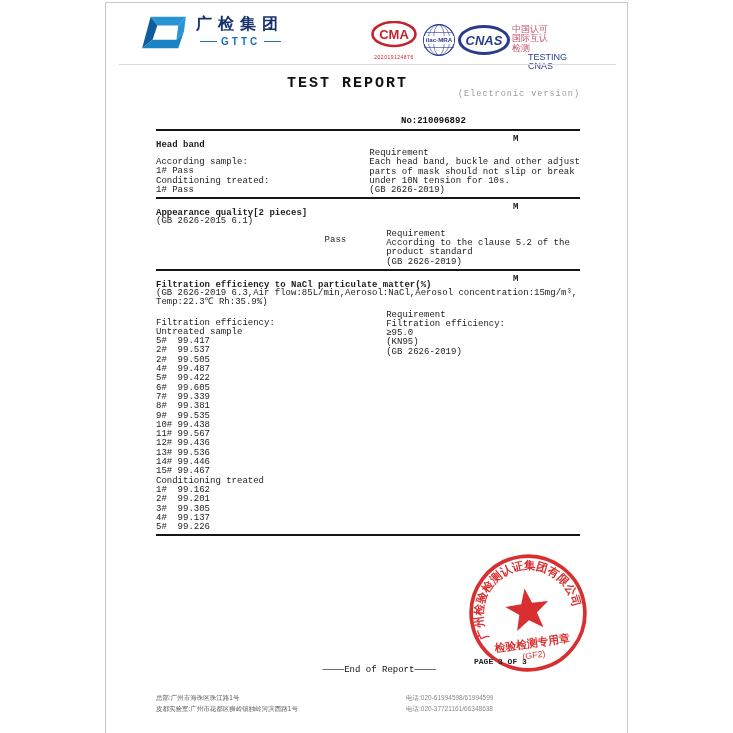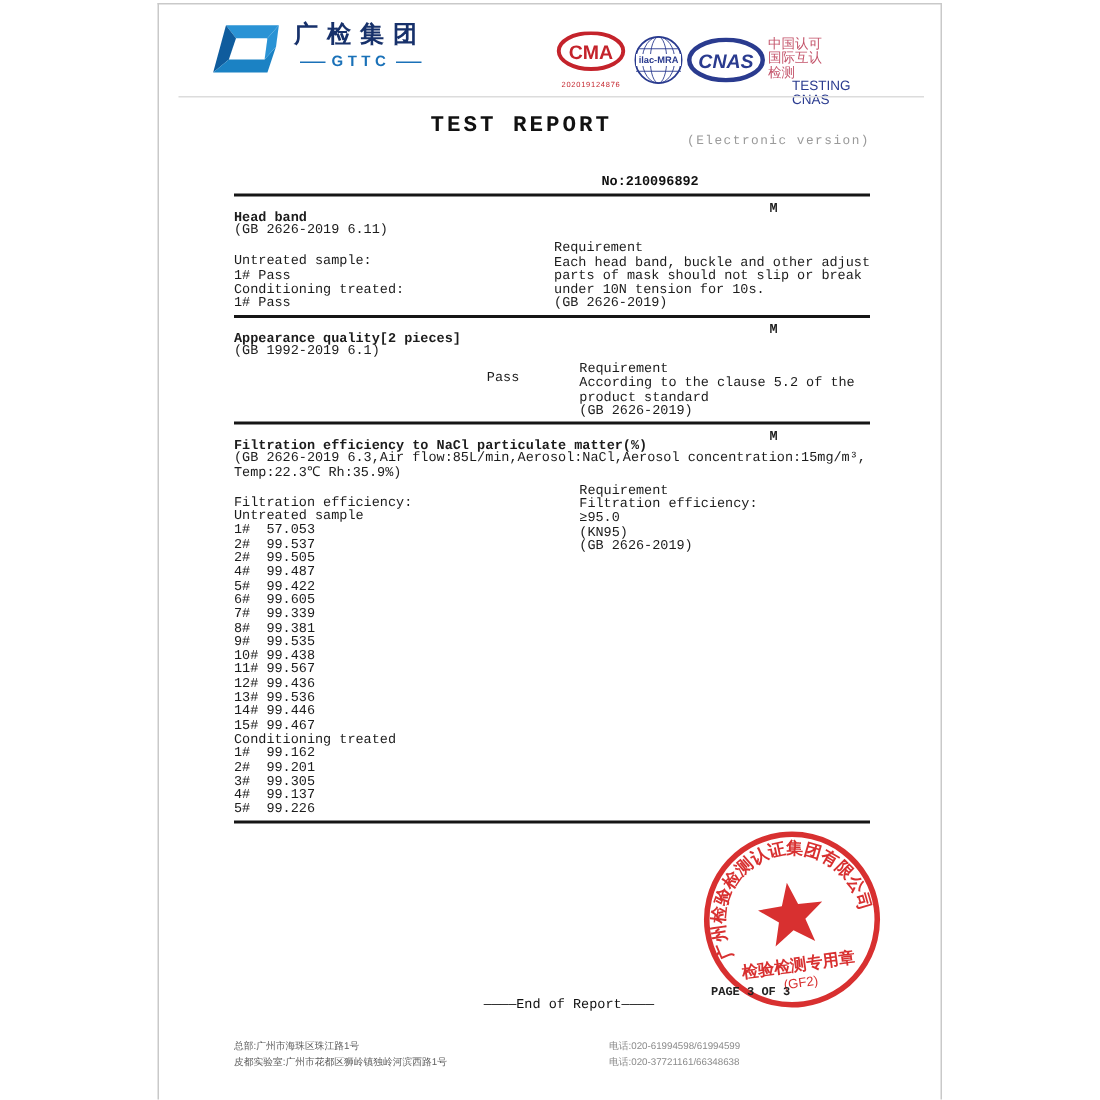--- a/index.html
+++ b/index.html
@@ -120,26 +120,23 @@
   <div class="report-no">No:210096892</div>
 
   <div class="doc">
     <div class="rule"></div>
 
     <div class="section s1">
       <div class="sec-head">
         <span class="sec-name">Head band</span>
         <span class="sec-flag">M</span>
       </div>
-      <div class="sec-standard">
-          <div class="line">(GB 2626-2019 6.11)</div>
-        </div>
       <div class="sec-cols">
         <div class="col-left">
-            <div class="line">Untreated sample:</div>
+            <div class="line">According sample:</div>
             <div class="line">1# Pass</div>
             <div class="line">Conditioning treated:</div>
             <div class="line">1# Pass</div>
           </div>
         <div class="col-right">
             <div class="line">Requirement</div>
             <div class="line">Each head band, buckle and other adjust</div>
             <div class="line">parts of mask should not slip or break</div>
             <div class="line">under 10N tension for 10s.</div>
             <div class="line">(GB 2626-2019)</div>
@@ -148,21 +145,21 @@
     </div>
 
     <div class="rule"></div>
 
     <div class="section s2">
       <div class="sec-head">
         <span class="sec-name">Appearance quality[2 pieces]</span>
         <span class="sec-flag">M</span>
       </div>
       <div class="sec-standard">
-          <div class="line">(GB 1992-2019 6.1)</div>
+          <div class="line">(GB 2626-2015 6.1)</div>
         </div>
       <div class="sec-cols">
         <div class="col-left">
             <div class="line">Pass</div>
           </div>
         <div class="col-right">
             <div class="line">Requirement</div>
             <div class="line">According to the clause 5.2 of the</div>
             <div class="line">product standard</div>
             <div class="line">(GB 2626-2019)</div>
@@ -178,21 +175,21 @@
         <span class="sec-flag">M</span>
       </div>
       <div class="sec-standard">
           <div class="line">(GB 2626-2019 6.3,Air flow:85L/min,Aerosol:NaCl,Aerosol concentration:15mg/m³,</div>
           <div class="line">Temp:22.3℃ Rh:35.9%)</div>
         </div>
       <div class="sec-cols">
         <div class="col-left">
             <div class="line">Filtration efficiency:</div>
             <div class="line">Untreated sample</div>
-            <div class="line">1#  57.053</div>
+            <div class="line">5#  99.417</div>
             <div class="line">2#  99.537</div>
             <div class="line">2#  99.505</div>
             <div class="line">4#  99.487</div>
             <div class="line">5#  99.422</div>
             <div class="line">6#  99.605</div>
             <div class="line">7#  99.339</div>
             <div class="line">8#  99.381</div>
             <div class="line">9#  99.535</div>
             <div class="line">10# 99.438</div>
             <div class="line">11# 99.567</div>

